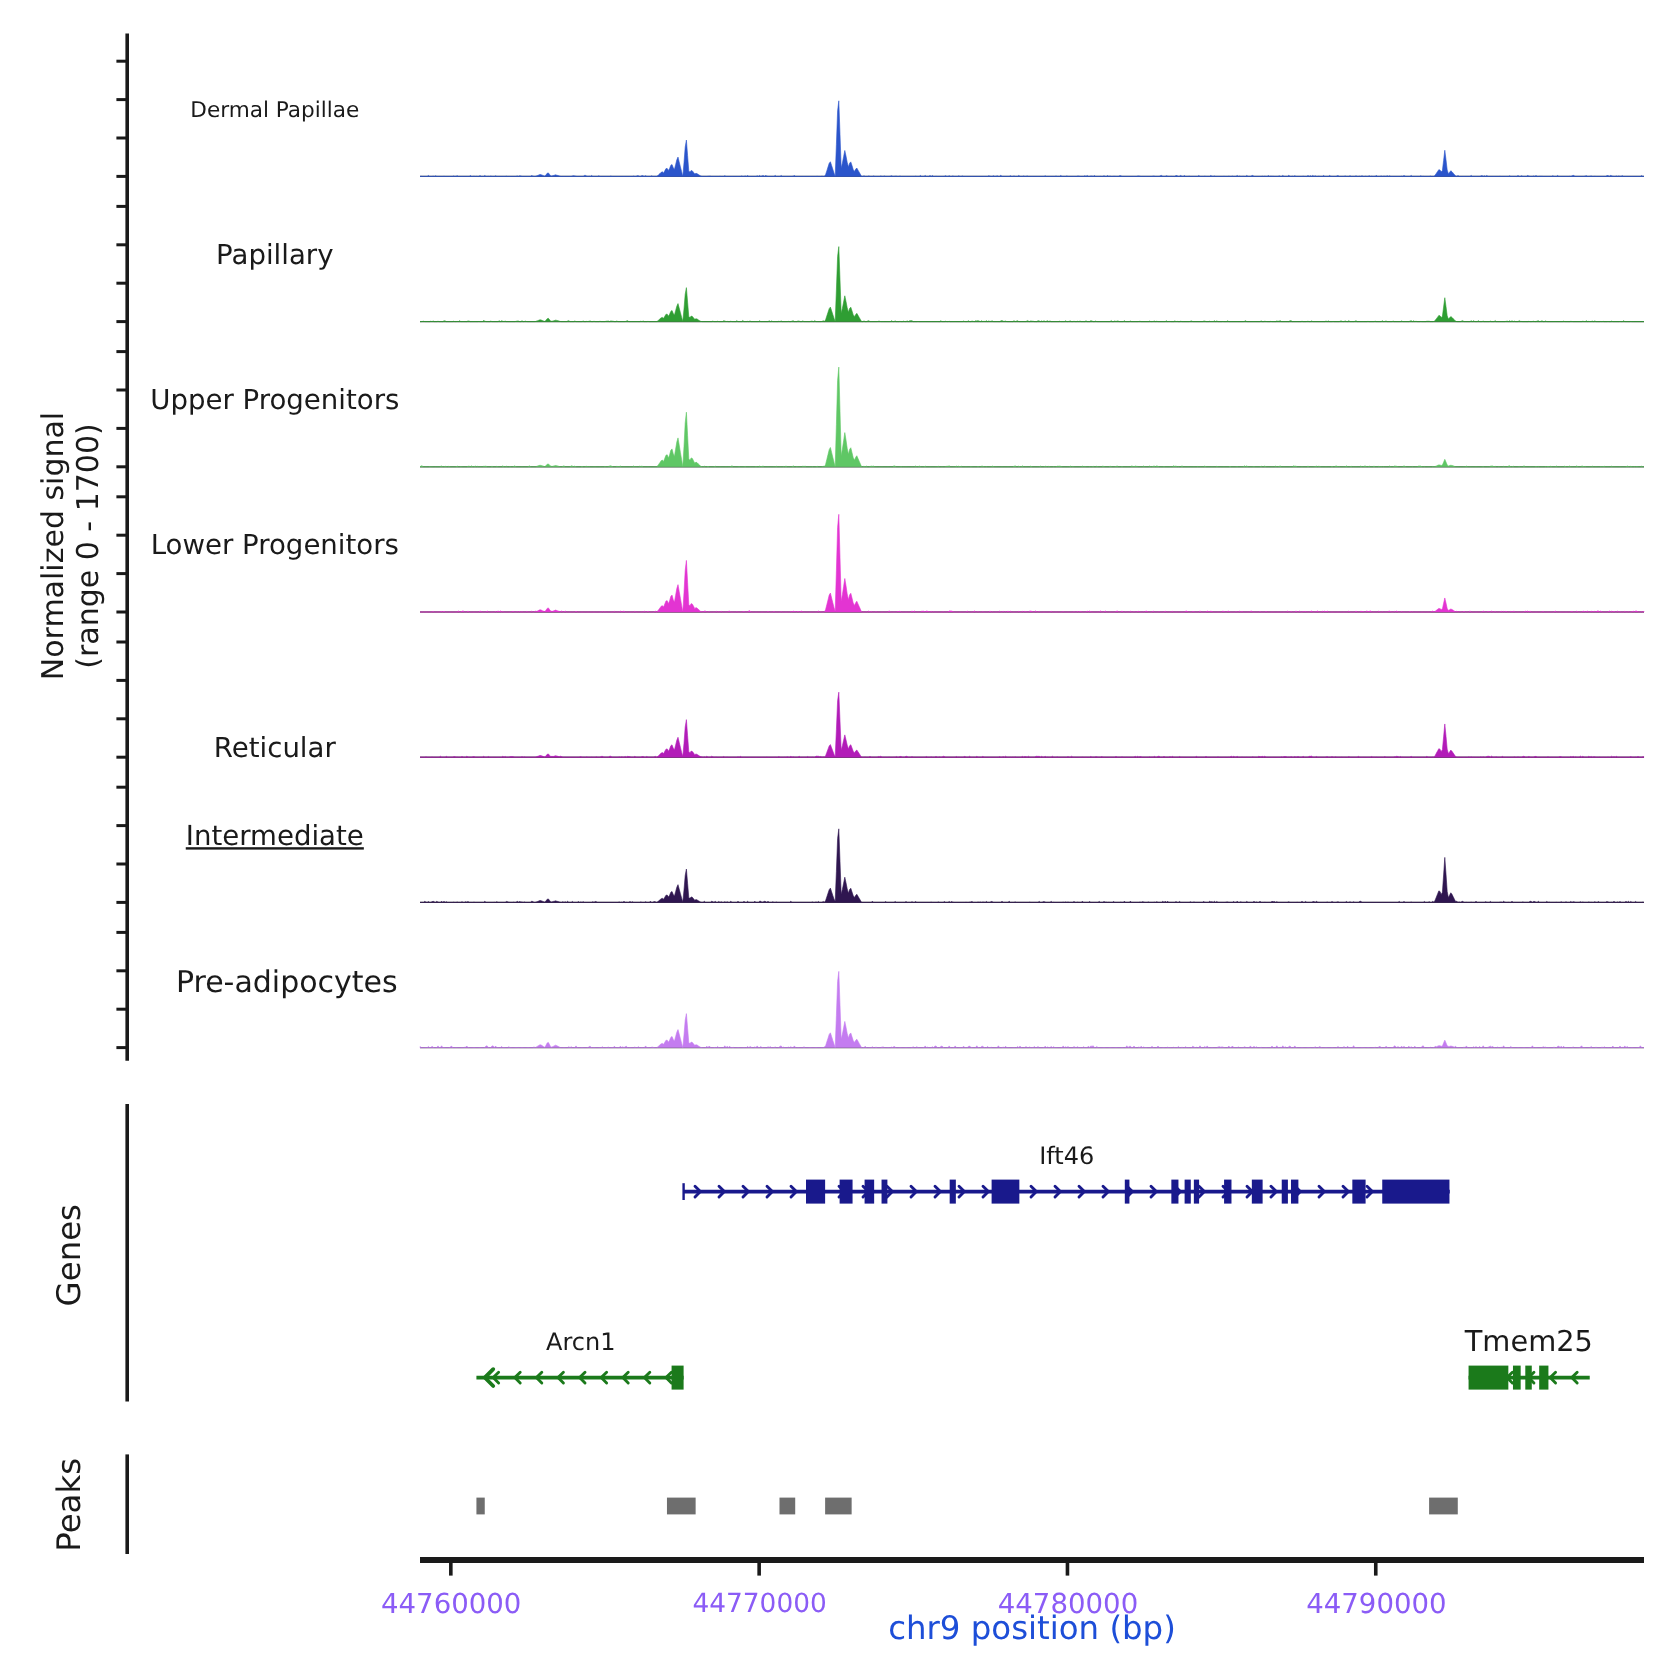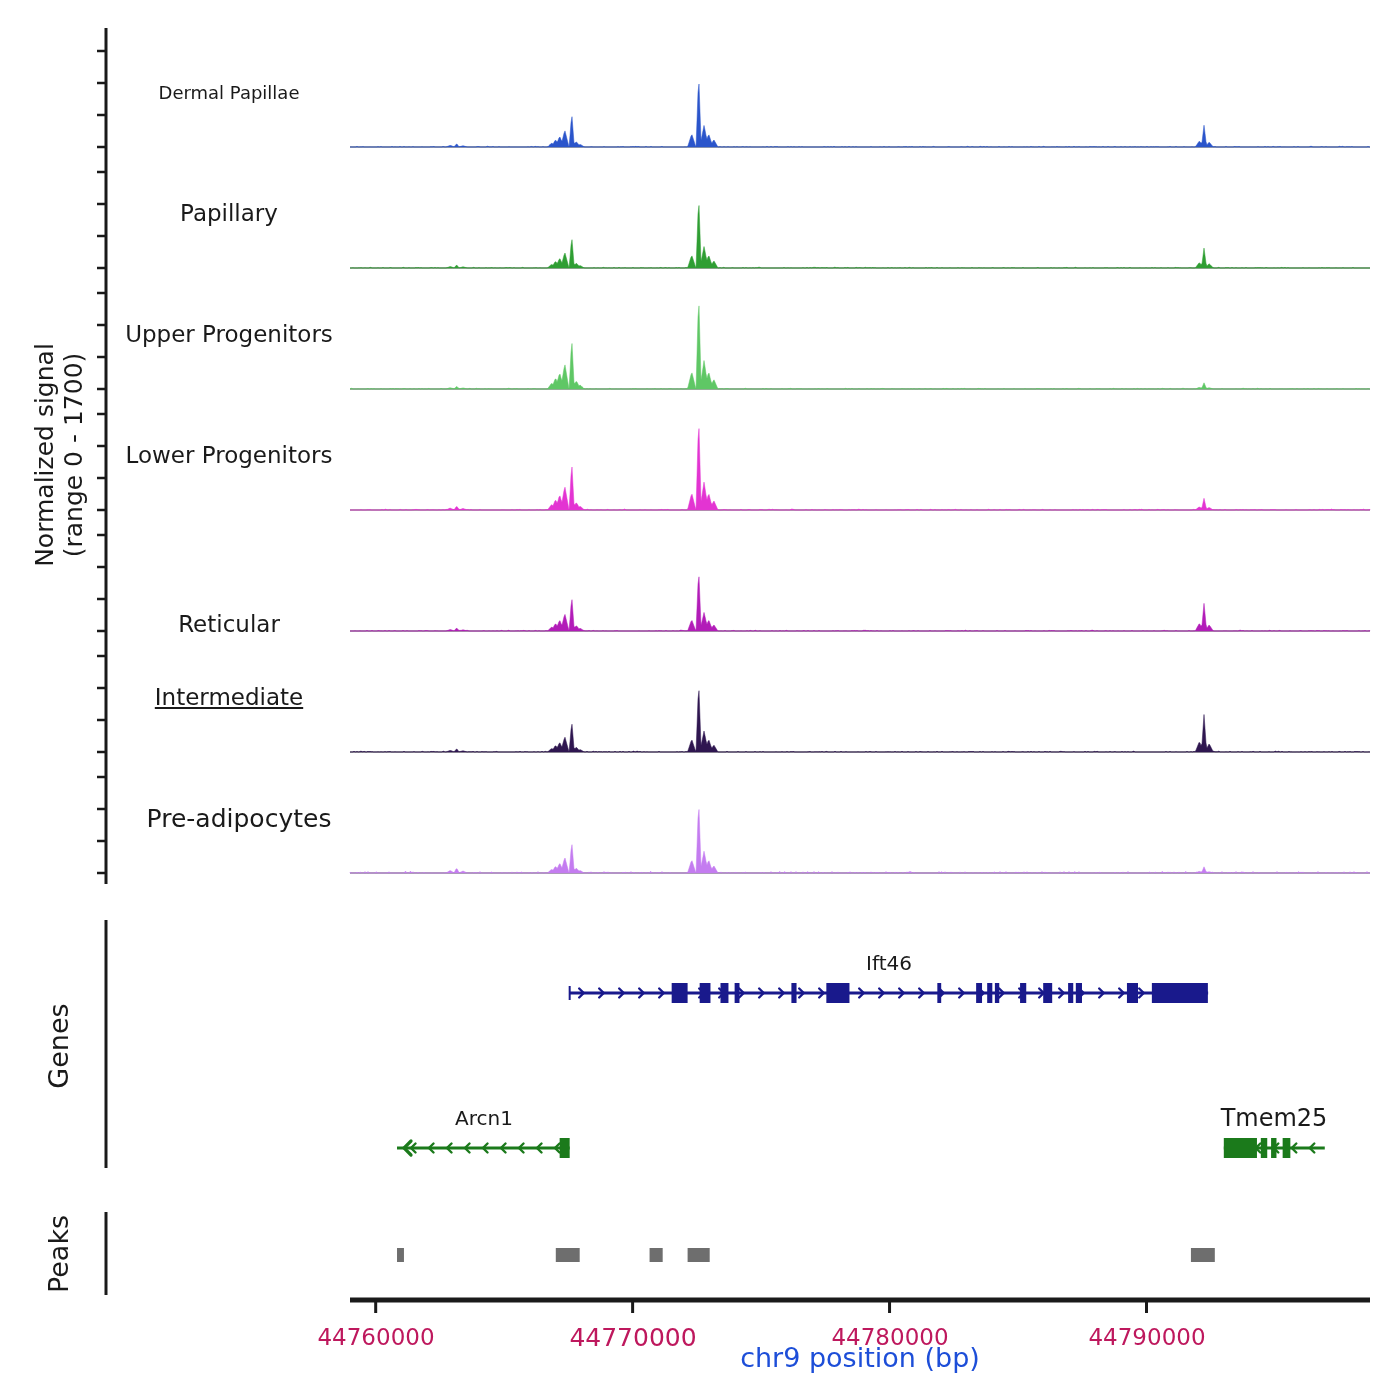--- a/index.html
+++ b/index.html
@@ -1,21 +1,21 @@
 <!DOCTYPE html>
 <html><head>
 <meta charset="utf-8">
 <style>
   html,body{margin:0;padding:0;background:#ffffff;}
   .canvas{position:relative;width:1400px;height:1400px;background:#ffffff;
           font-family:"DejaVu Sans","Liberation Sans",sans-serif;overflow:hidden;}
   .canvas svg{position:absolute;left:0;top:0;}
   .lbl{position:absolute;transform:translate(-50%,-50%);white-space:nowrap;color:#1a1a1a;}
   .rot{transform:translate(-50%,-50%) rotate(-90deg);}
-  .ticklbl{color:#be185d;}
+  .ticklbl{color:#8b5cf6;}
 </style>
 </head>
 <body>
 
 <div class="canvas">
 
   <svg id="chart-svg" width="1400" height="1400">
       <line x1="106" y1="28" x2="106" y2="884" stroke="#1a1a1a" stroke-width="3"></line>
       <line x1="97" y1="147" x2="106" y2="147" stroke="#1a1a1a" stroke-width="2.5"></line>
       <line x1="97" y1="115" x2="106" y2="115" stroke="#1a1a1a" stroke-width="2.5"></line>
@@ -157,18 +157,18 @@
   <div class="lbl" style="left:239px;top:818px;font-size:25px;">Pre-adipocytes</div>
 
   <div class="lbl rot" style="left:58px;top:1046px;font-size:27px;">Genes</div>
   <div class="lbl rot" style="left:58px;top:1254px;font-size:27px;">Peaks</div>
 
   <div class="lbl" style="left:889px;top:963px;font-size:20px;">Ift46</div>
   <div class="lbl" style="left:484px;top:1118px;font-size:20px;">Arcn1</div>
   <div class="lbl" style="left:1274px;top:1118px;font-size:24px;">Tmem25</div>
 
   <div class="lbl ticklbl" style="left:376px;top:1337px;font-size:23px;">44760000</div>
-  <div class="lbl ticklbl" style="left:633px;top:1337px;font-size:25px;">44770000</div>
+  <div class="lbl ticklbl" style="left:633px;top:1337px;font-size:22px;">44770000</div>
   <div class="lbl ticklbl" style="left:890px;top:1337px;font-size:23px;">44780000</div>
   <div class="lbl ticklbl" style="left:1147px;top:1337px;font-size:23px;">44790000</div>
 
   <div class="lbl" style="left:860px;top:1357px;font-size:27px;color:#1d4ed8;">chr9 position (bp)</div>
 </div>
 
 </body></html>

